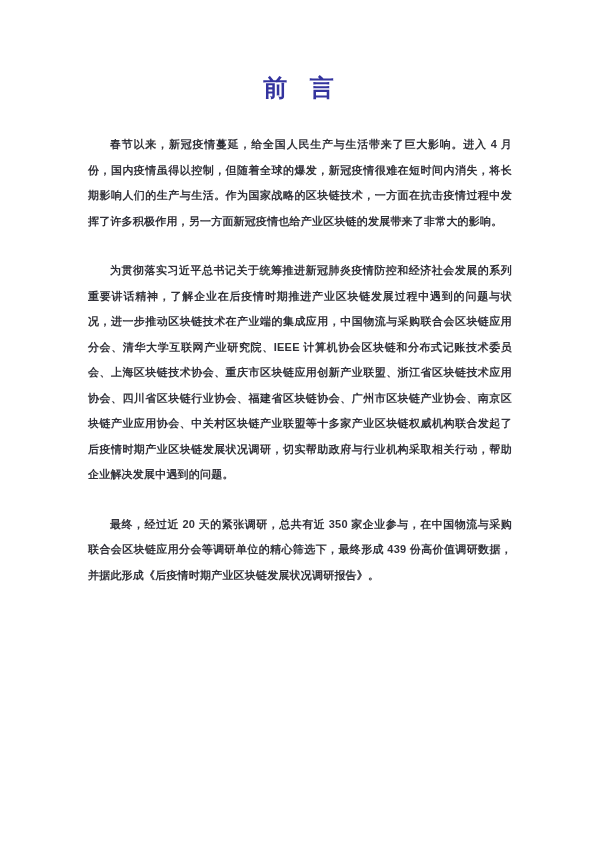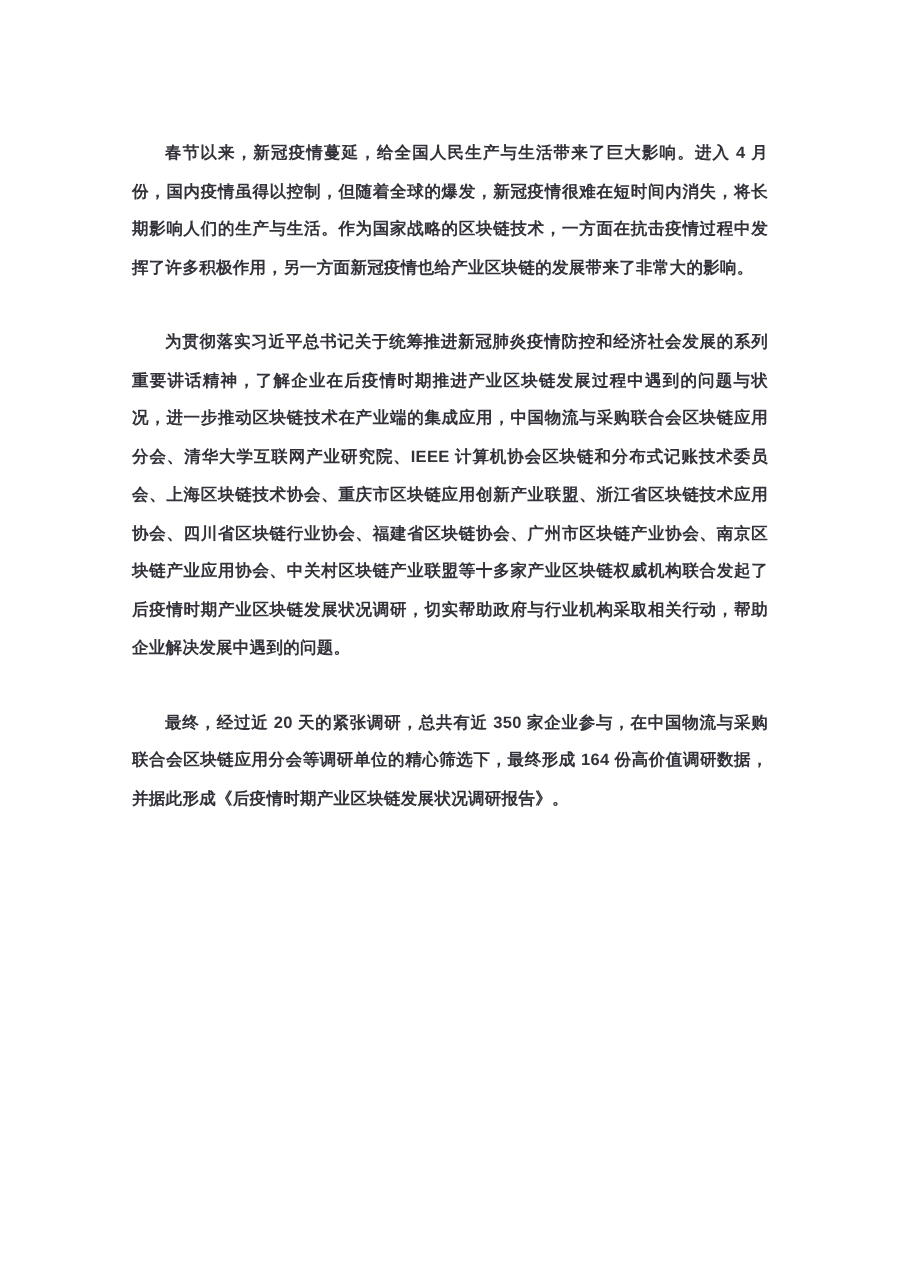--- a/index.html
+++ b/index.html
@@ -39,20 +39,21 @@
     letter-spacing: 0.2px;
   }
   .para:last-child {
     margin-bottom: 0;
   }
 </style>
 </head>
 <body>
 
 <div class="page">
+  <h1 class="doc-title">前  言</h1>
 
   <p class="para">春节以来，新冠疫情蔓延，给全国人民生产与生活带来了巨大影响。进入 4 月份，国内疫情虽得以控制，但随着全球的爆发，新冠疫情很难在短时间内消失，将长期影响人们的生产与生活。作为国家战略的区块链技术，一方面在抗击疫情过程中发挥了许多积极作用，另一方面新冠疫情也给产业区块链的发展带来了非常大的影响。</p>
 
 
   <p class="para">为贯彻落实习近平总书记关于统筹推进新冠肺炎疫情防控和经济社会发展的系列重要讲话精神，了解企业在后疫情时期推进产业区块链发展过程中遇到的问题与状况，进一步推动区块链技术在产业端的集成应用，中国物流与采购联合会区块链应用分会、清华大学互联网产业研究院、IEEE 计算机协会区块链和分布式记账技术委员会、上海区块链技术协会、重庆市区块链应用创新产业联盟、浙江省区块链技术应用协会、四川省区块链行业协会、福建省区块链协会、广州市区块链产业协会、南京区块链产业应用协会、中关村区块链产业联盟等十多家产业区块链权威机构联合发起了后疫情时期产业区块链发展状况调研，切实帮助政府与行业机构采取相关行动，帮助企业解决发展中遇到的问题。</p>
 
-  <p class="para">最终，经过近 20 天的紧张调研，总共有近 350 家企业参与，在中国物流与采购联合会区块链应用分会等调研单位的精心筛选下，最终形成 164 份高价值调研数据，并据此形成《后疫情时期产业区块链发展状况调研报告》。</p>
+  <p class="para">最终，经过近 20 天的紧张调研，总共有近 350 家企业参与，在中国物流与采购联合会区块链应用分会等调研单位的精心筛选下，最终形成 439 份高价值调研数据，并据此形成《后疫情时期产业区块链发展状况调研报告》。</p>
 </div>
 
 </body></html>

